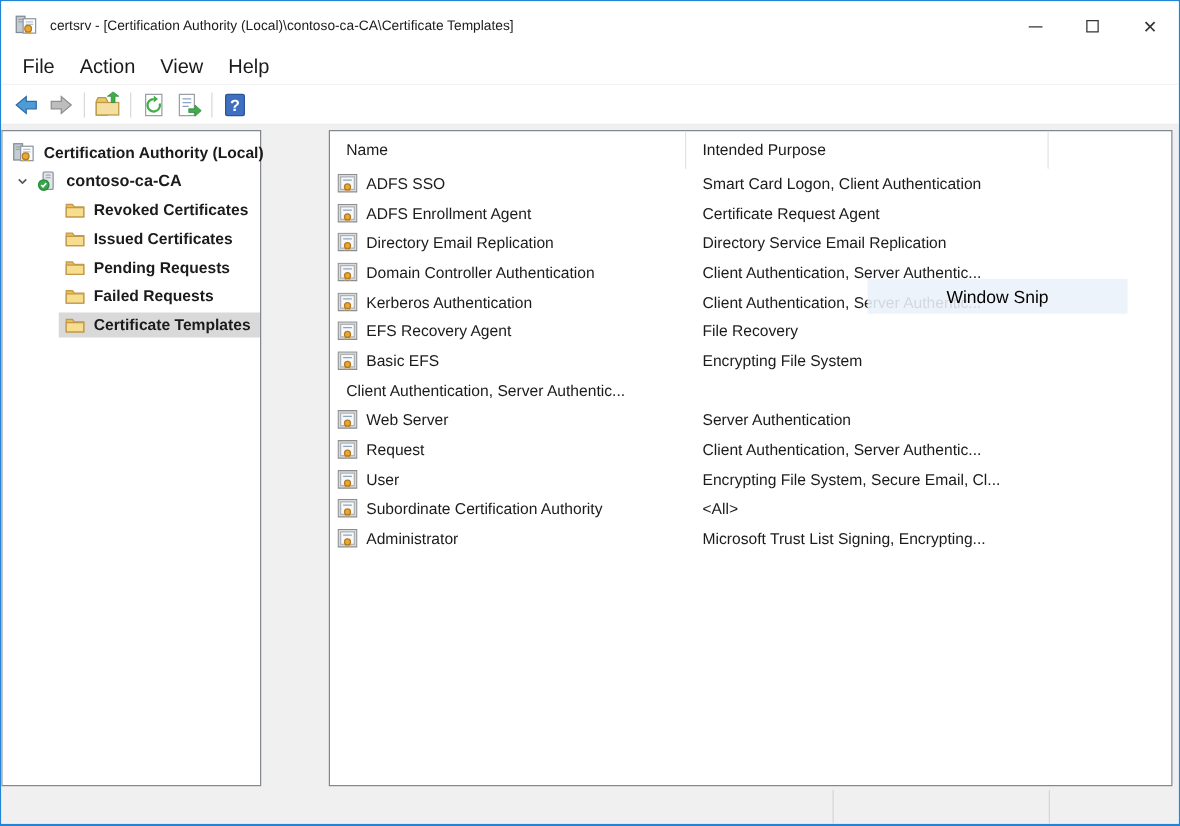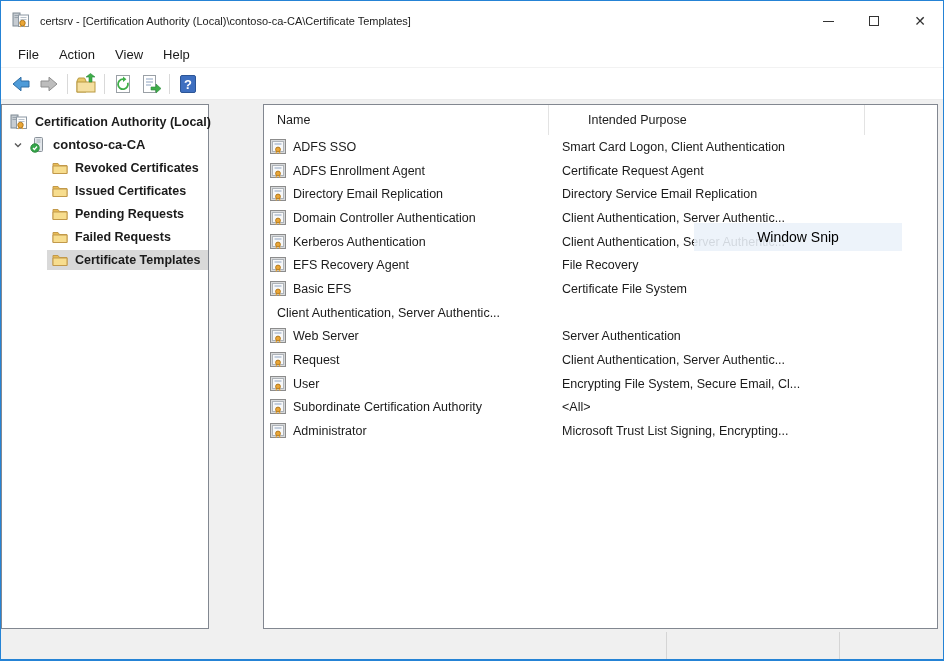--- a/index.html
+++ b/index.html
@@ -14,21 +14,21 @@
   .titlebar { height:40px; display:flex; align-items:center; background:#fff; }
   .title-icon { margin-left:11px; width:20px; height:20px; flex:0 0 auto; }
   .title-text { margin-left:8px; font-size:11px; white-space:nowrap; }
   .win-controls { margin-left:auto; display:flex; height:100%; }
   .win-btn { width:46px; height:100%; display:flex; align-items:center; justify-content:center; cursor:default; }
   .glyph-min { width:11px; height:1px; background:#333; }
   .glyph-max { width:10px; height:10px; border:1px solid #333; }
   .glyph-close { font-size:14px; color:#333; line-height:1; }
   
   .menubar { height:27px; display:flex; align-items:center; padding-left:7px; background:#fff; border-bottom:1px solid #f2f2f2; }
-  .menu-item { font-size:13px; padding:4px 10px; }
+  .menu-item { font-size:16px; padding:4px 10px; }
   
   .toolbar { height:32px; display:flex; align-items:center; padding-left:6px; background:#fff; border-bottom:1px solid #ececec; }
   .tb-btn { width:28px; height:26px; display:flex; align-items:center; justify-content:center; }
   .tb-sep { width:1px; height:20px; background:#d9d9d9; margin:0 4px; }
   
   .content { position:relative; height:532px; background:#f0f0f0; }
   .pane { position:absolute; top:4px; height:525px; background:#fff; border:1px solid #828790; }
   .pane-tree { left:0; width:208px;font-weight:bold; }
   .pane-list { left:262px; width:675px; }
   
@@ -37,21 +37,21 @@
   .tree-root-row { padding-left:8px; gap:7px; }
   .tree-ca-row { padding-left:8px; }
   .chev { width:16px; height:16px; display:flex; align-items:center; justify-content:center; margin-right:4px; }
   .tree-ca-row .icon16 { margin-right:7px; }
   .tree-node-row { padding-left:45px; }
   .tree-hl { display:flex; align-items:center; gap:7px; padding:2px 5px; width:198px; }
   .tree-hl.selected { background:#d9d9d9; }
   .icon16 { width:16px; height:16px; flex:0 0 auto; }
   .icon18 { width:18px; height:18px; flex:0 0 auto; }
   
-  .lv-header { display:flex; height:30px; align-items:center; font-size:12.5px; color:#1b1b1b;gap:26px; }
+  .lv-header { display:flex; height:30px; align-items:center; font-size:12.5px; color:#1b1b1b; }
   .lv-col { height:100%; display:flex; align-items:center; padding-left:13px; border-right:1px solid #e3e3e3; }
   .lv-col.c-name { width:285px; padding-left:13px; }
   .lv-col.c-purpose { width:290px; }
   .lv-body { font-size:12.5px; }
   .lv-row { display:flex; height:23.7px; align-items:center; }
   .cell-name { width:285px; display:flex; align-items:center; padding-left:6px; gap:7px; overflow:hidden; white-space:nowrap; }
   .cell-purpose { width:290px; padding-left:13px; overflow:hidden; white-space:nowrap; }
   
   .snip-watermark {
     position:absolute; left:693px; top:123px; width:208px; height:28px;
@@ -316,21 +316,21 @@
     <div class="cell-name">
       <span class="icon16"><svg class="icon16" viewBox="0 0 16 16">
     <rect x="0.5" y="0.5" width="15" height="14" fill="#d8dadc" stroke="#8c8c8c"></rect>
     <rect x="2.5" y="2.5" width="11" height="10" fill="#f7f8f9" stroke="#aeb3b8"></rect>
     <line x1="4.5" y1="5" x2="11.5" y2="5" stroke="#8ea3c0"></line>
     <path d="M7 11.5 l-1 3 M9 11.5 l1 3" stroke="#eba636" stroke-width="1.2"></path>
     <circle cx="8" cy="10.5" r="2.4" fill="#eba636" stroke="#b27a1f"></circle>
   </svg></span>
       <span>Basic EFS</span>
     </div>
-    <div class="cell-purpose">Certificate File System</div>
+    <div class="cell-purpose">Encrypting File System</div>
   </div>
           <div class="lv-row">
     <div class="cell-purpose">Client Authentication, Server Authentic...</div>
   </div>
           <div class="lv-row">
     <div class="cell-name">
       <span class="icon16"><svg class="icon16" viewBox="0 0 16 16">
     <rect x="0.5" y="0.5" width="15" height="14" fill="#d8dadc" stroke="#8c8c8c"></rect>
     <rect x="2.5" y="2.5" width="11" height="10" fill="#f7f8f9" stroke="#aeb3b8"></rect>
     <line x1="4.5" y1="5" x2="11.5" y2="5" stroke="#8ea3c0"></line>

